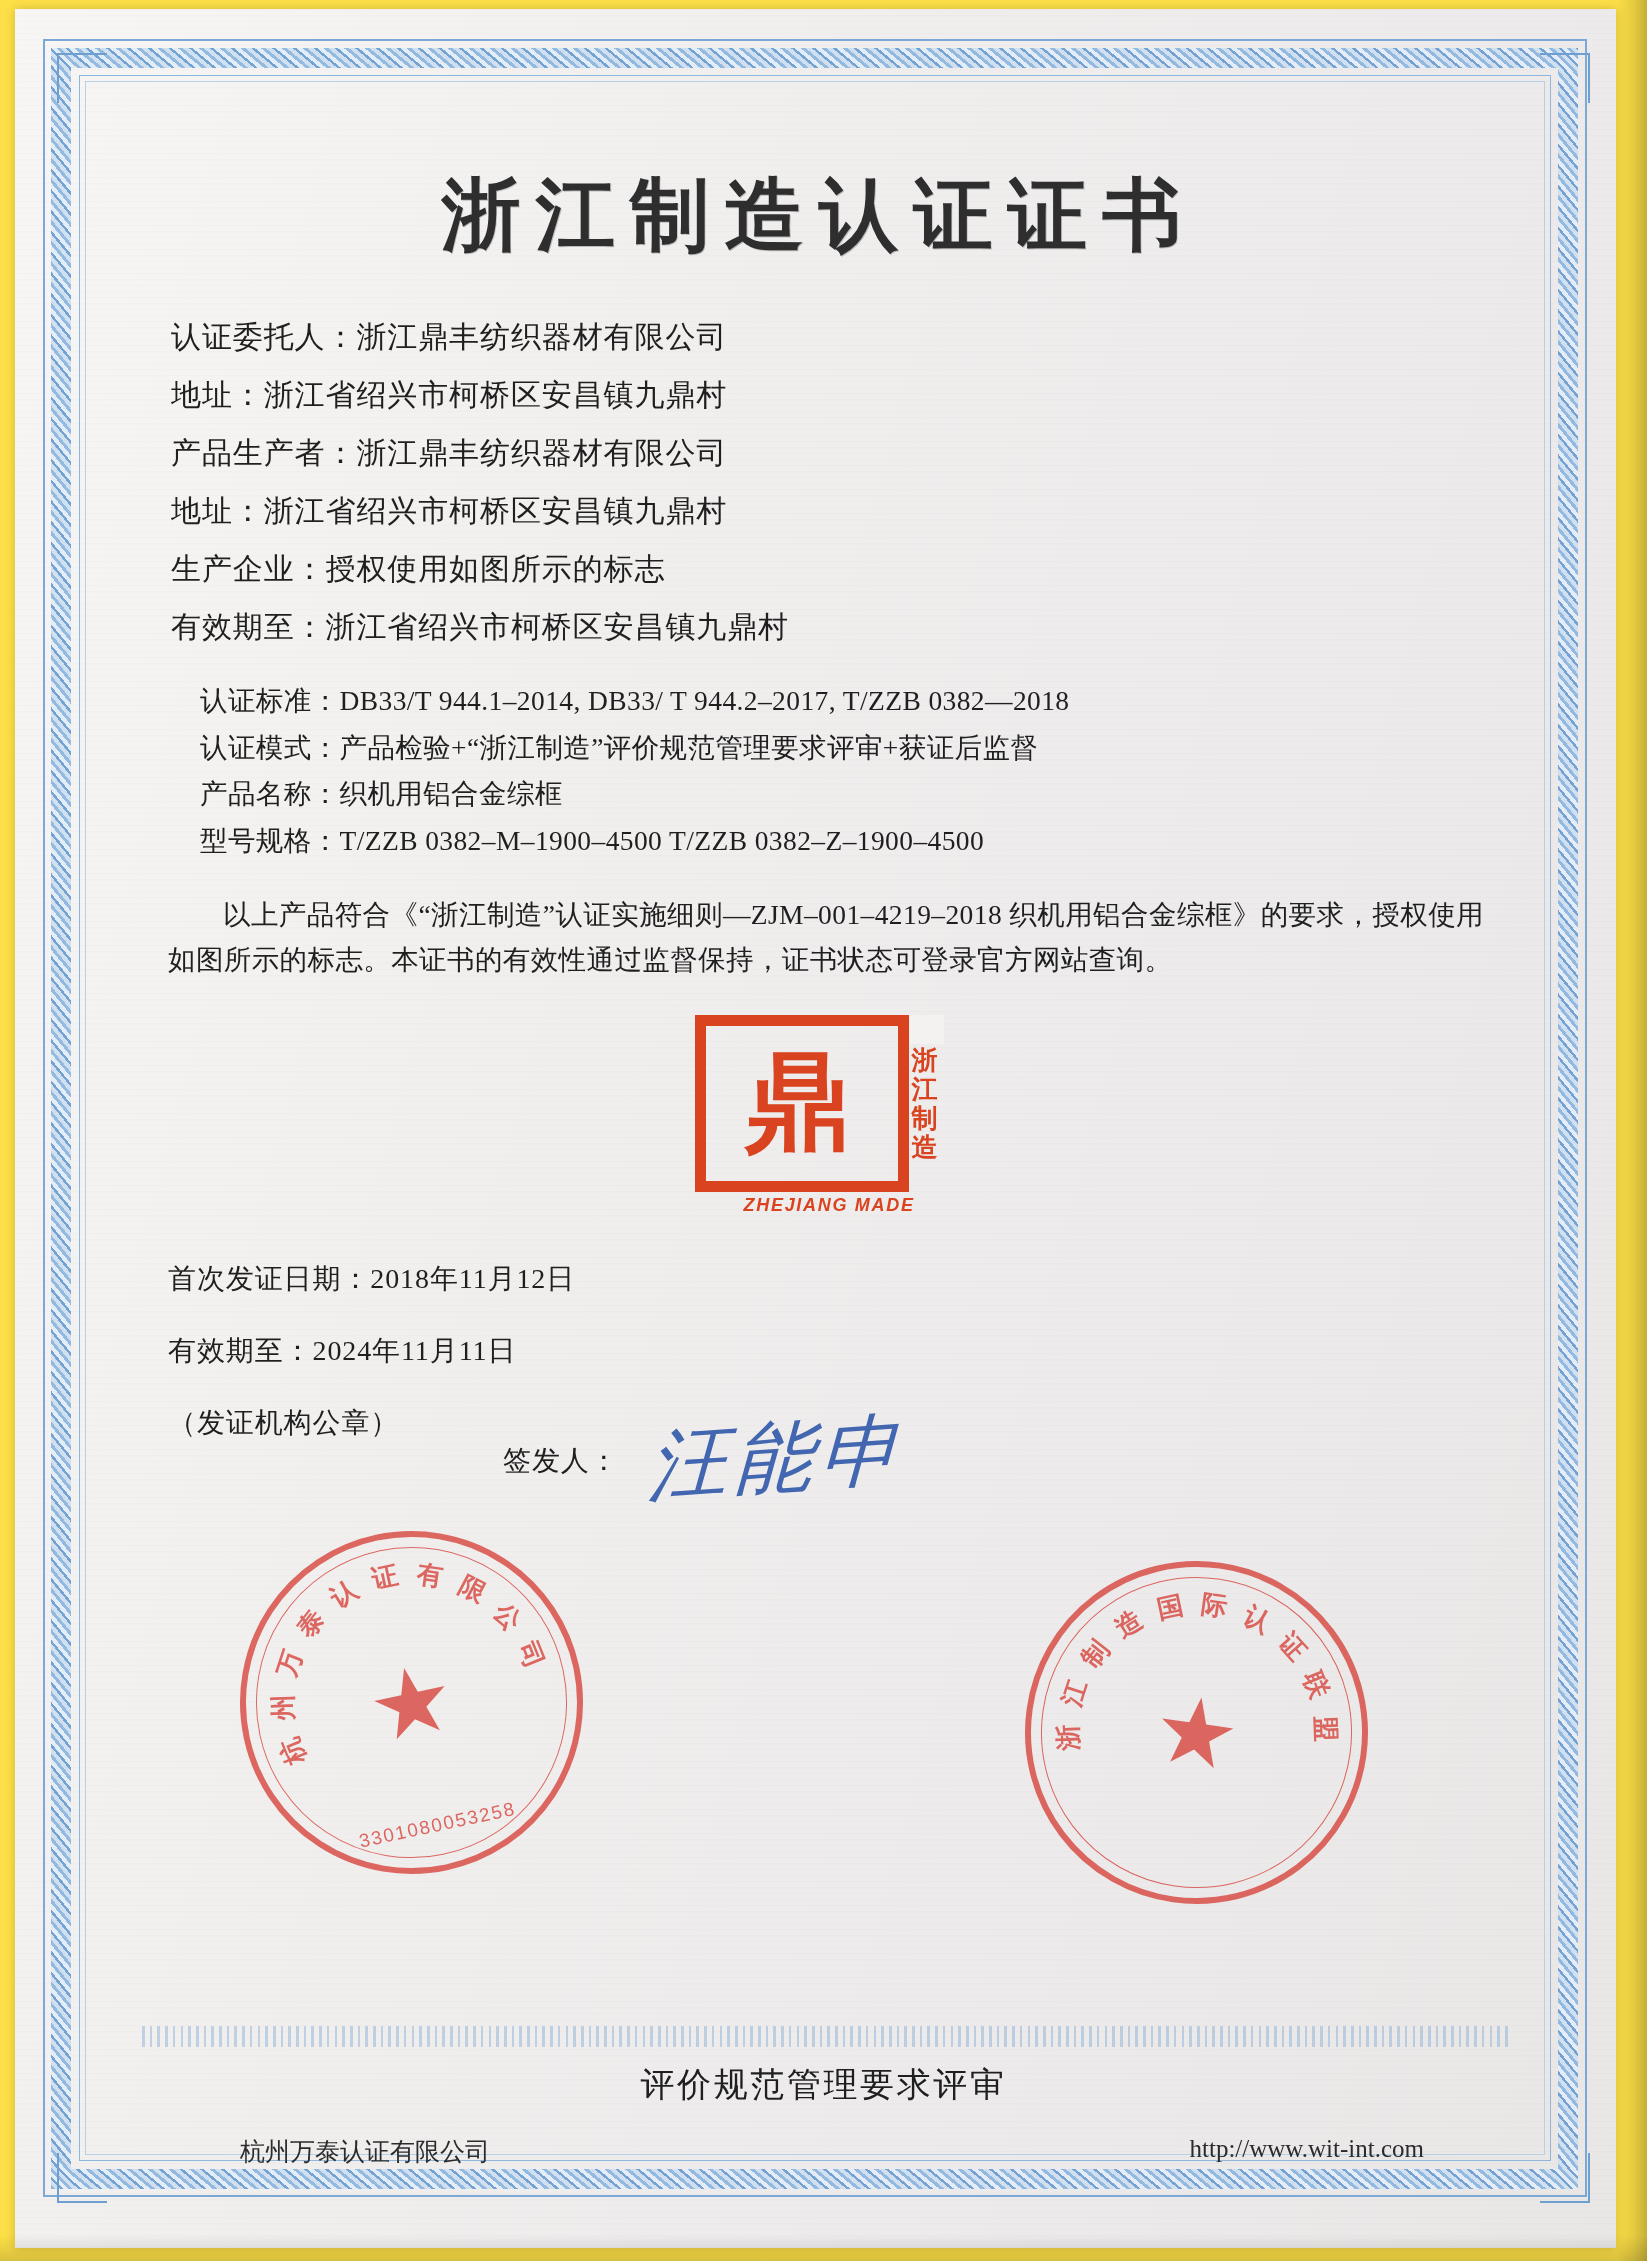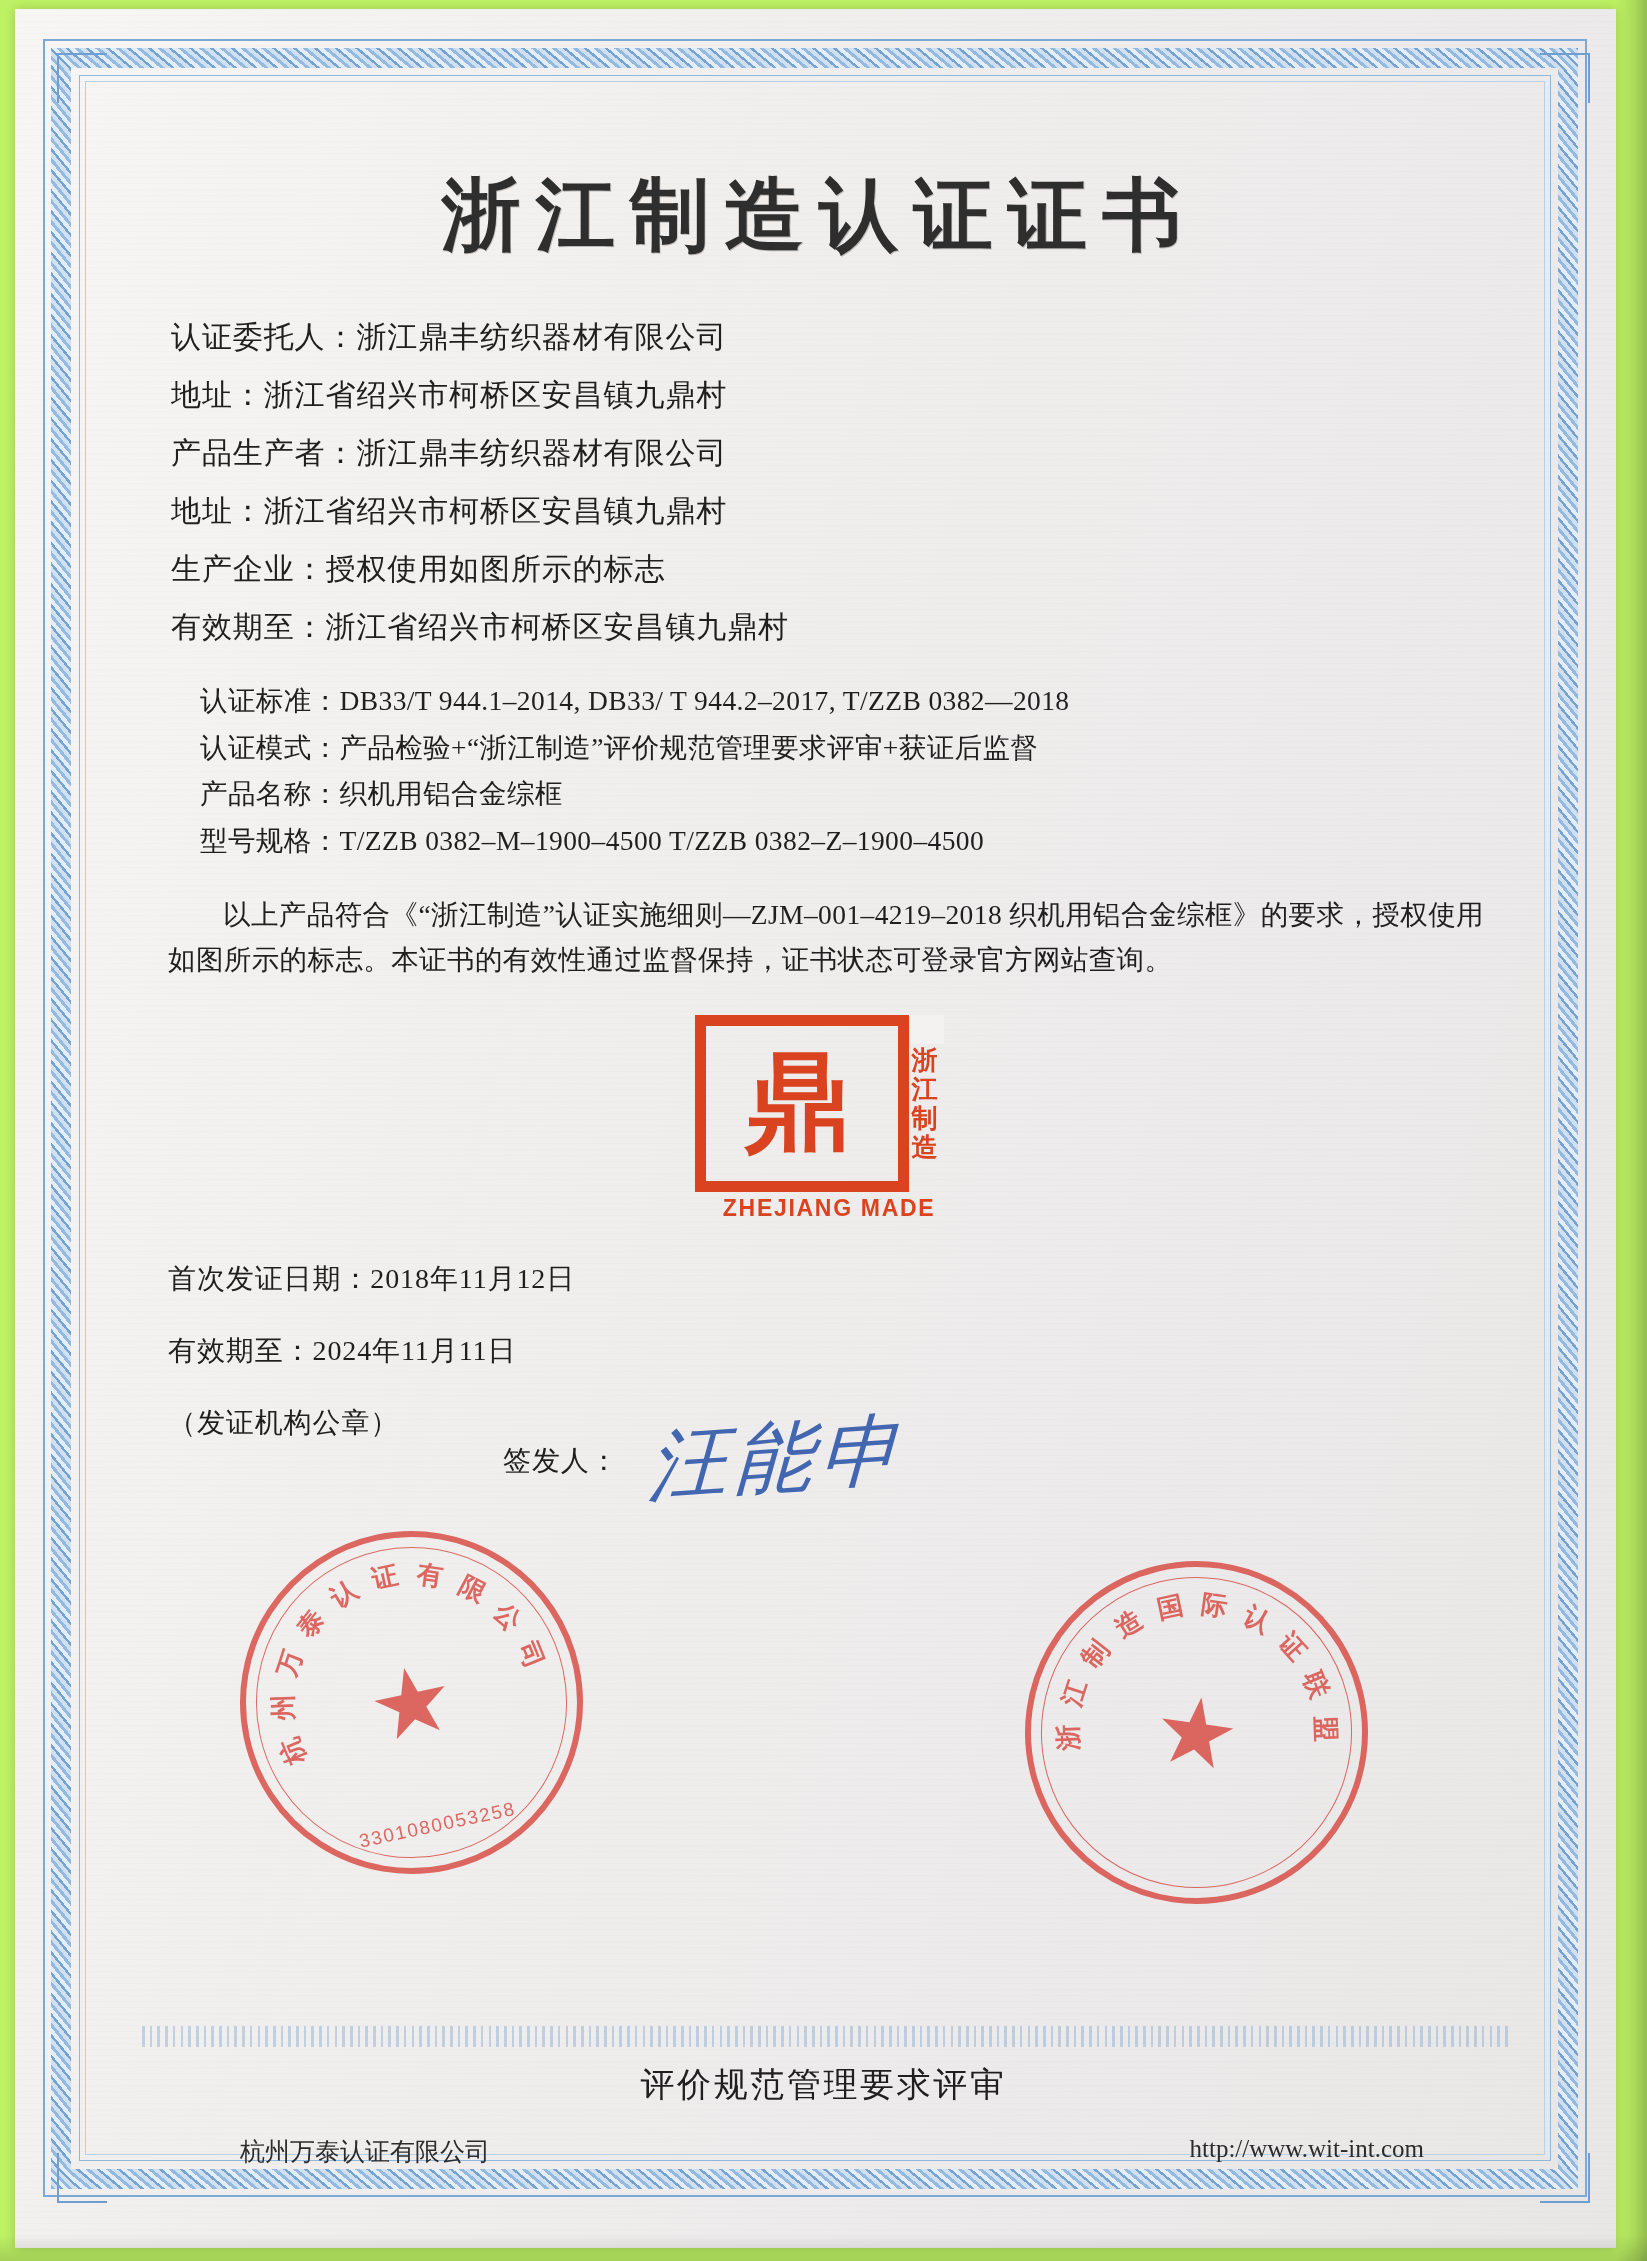--- a/index.html
+++ b/index.html
@@ -7,21 +7,21 @@
     padding: 0;
     background: #8d8d8d;
   }
   body {
     font-family: "Liberation Serif", "DejaVu Serif", serif;
   }
   .page {
     position: relative;
     width: 1647px;
     height: 2261px;
-    background: #bef264;
+    background: #fde047;
     overflow: hidden;
   }
   
   .sheet {
     position: absolute;
     left: 15.4px;
     top: 8.6px;
     width: 1601px;
     height: 2239px;
     background:
@@ -215,25 +215,26 @@
     text-align: center;
     font-weight: 700;
     letter-spacing: 0;
   }
   .logo .en {
     position: absolute;
     left: 20.6px;
     top: 180px;
     width: 228px;
     color: #d9431f;
-    font-size: 23px;
+    font-size: 18px;
     letter-spacing: 1.7px;
     font-family: "Liberation Sans", sans-serif;
     font-weight: 700;
     text-align: center;
+    font-style: italic;
   }
 
   .dates {
     margin-top: 31px;
     padding-left: 48px;
     position: relative;
     z-index: 3;
   }
   .date-line {
     font-size: 28px;

